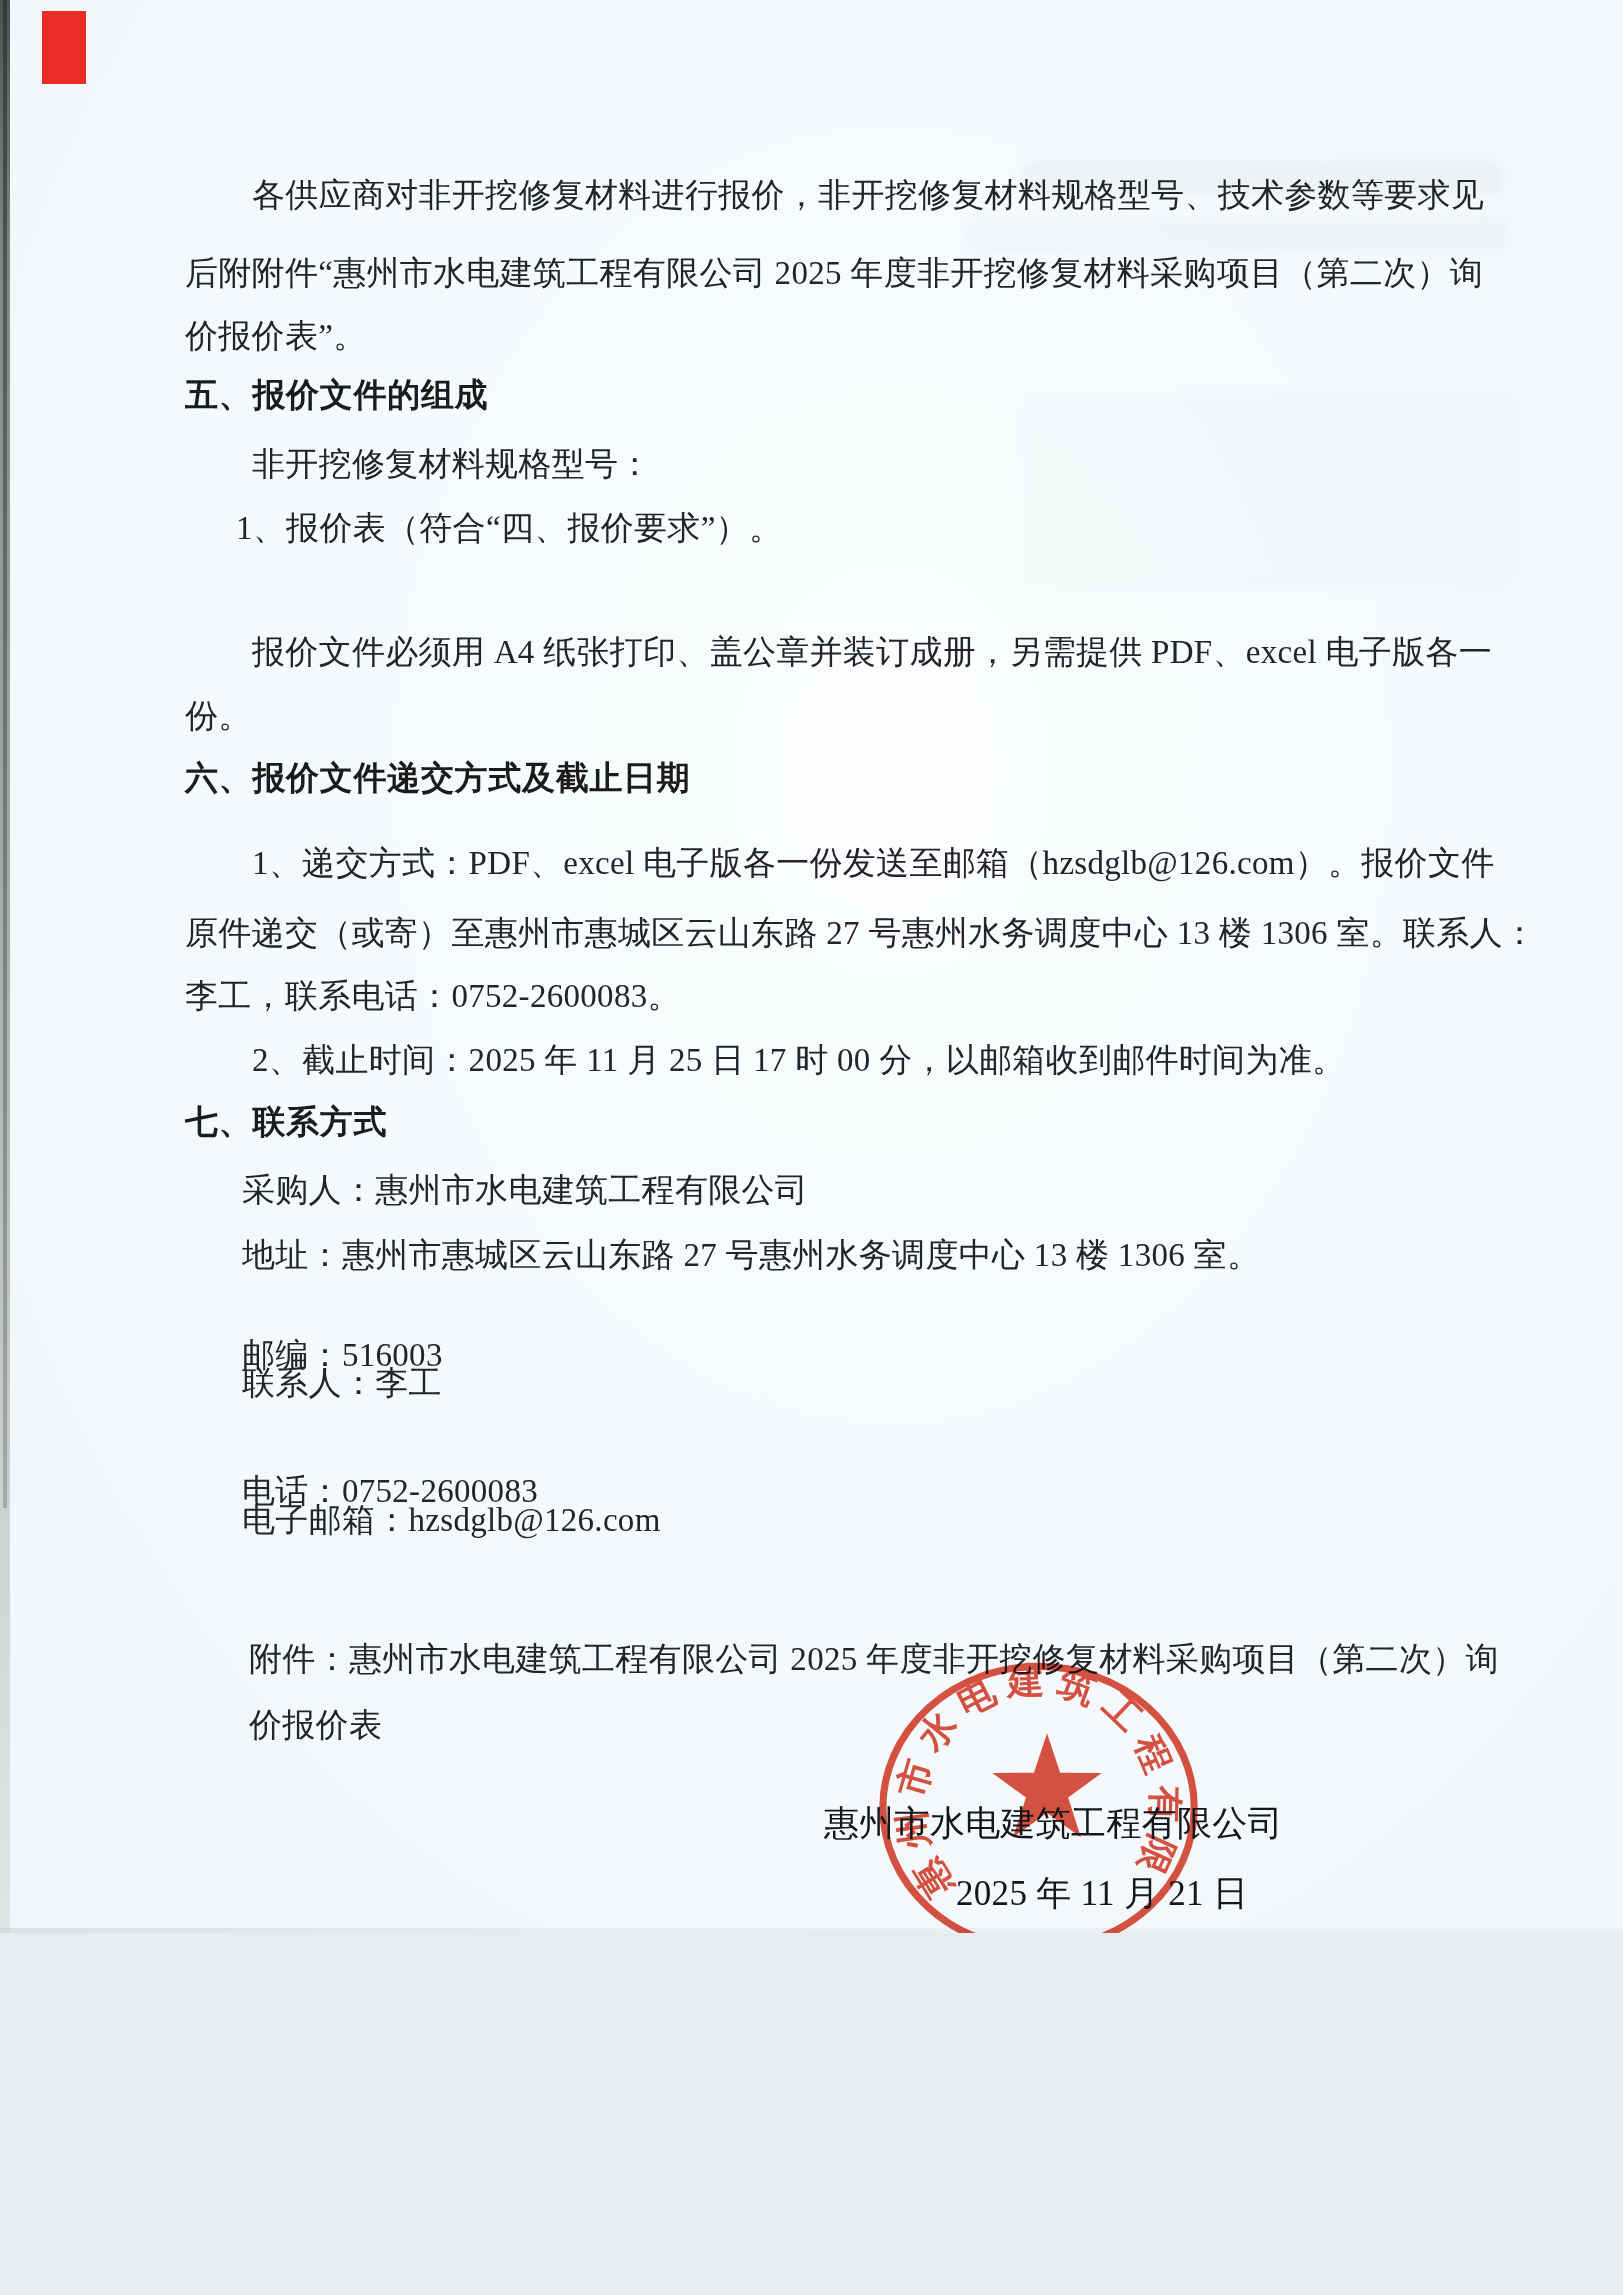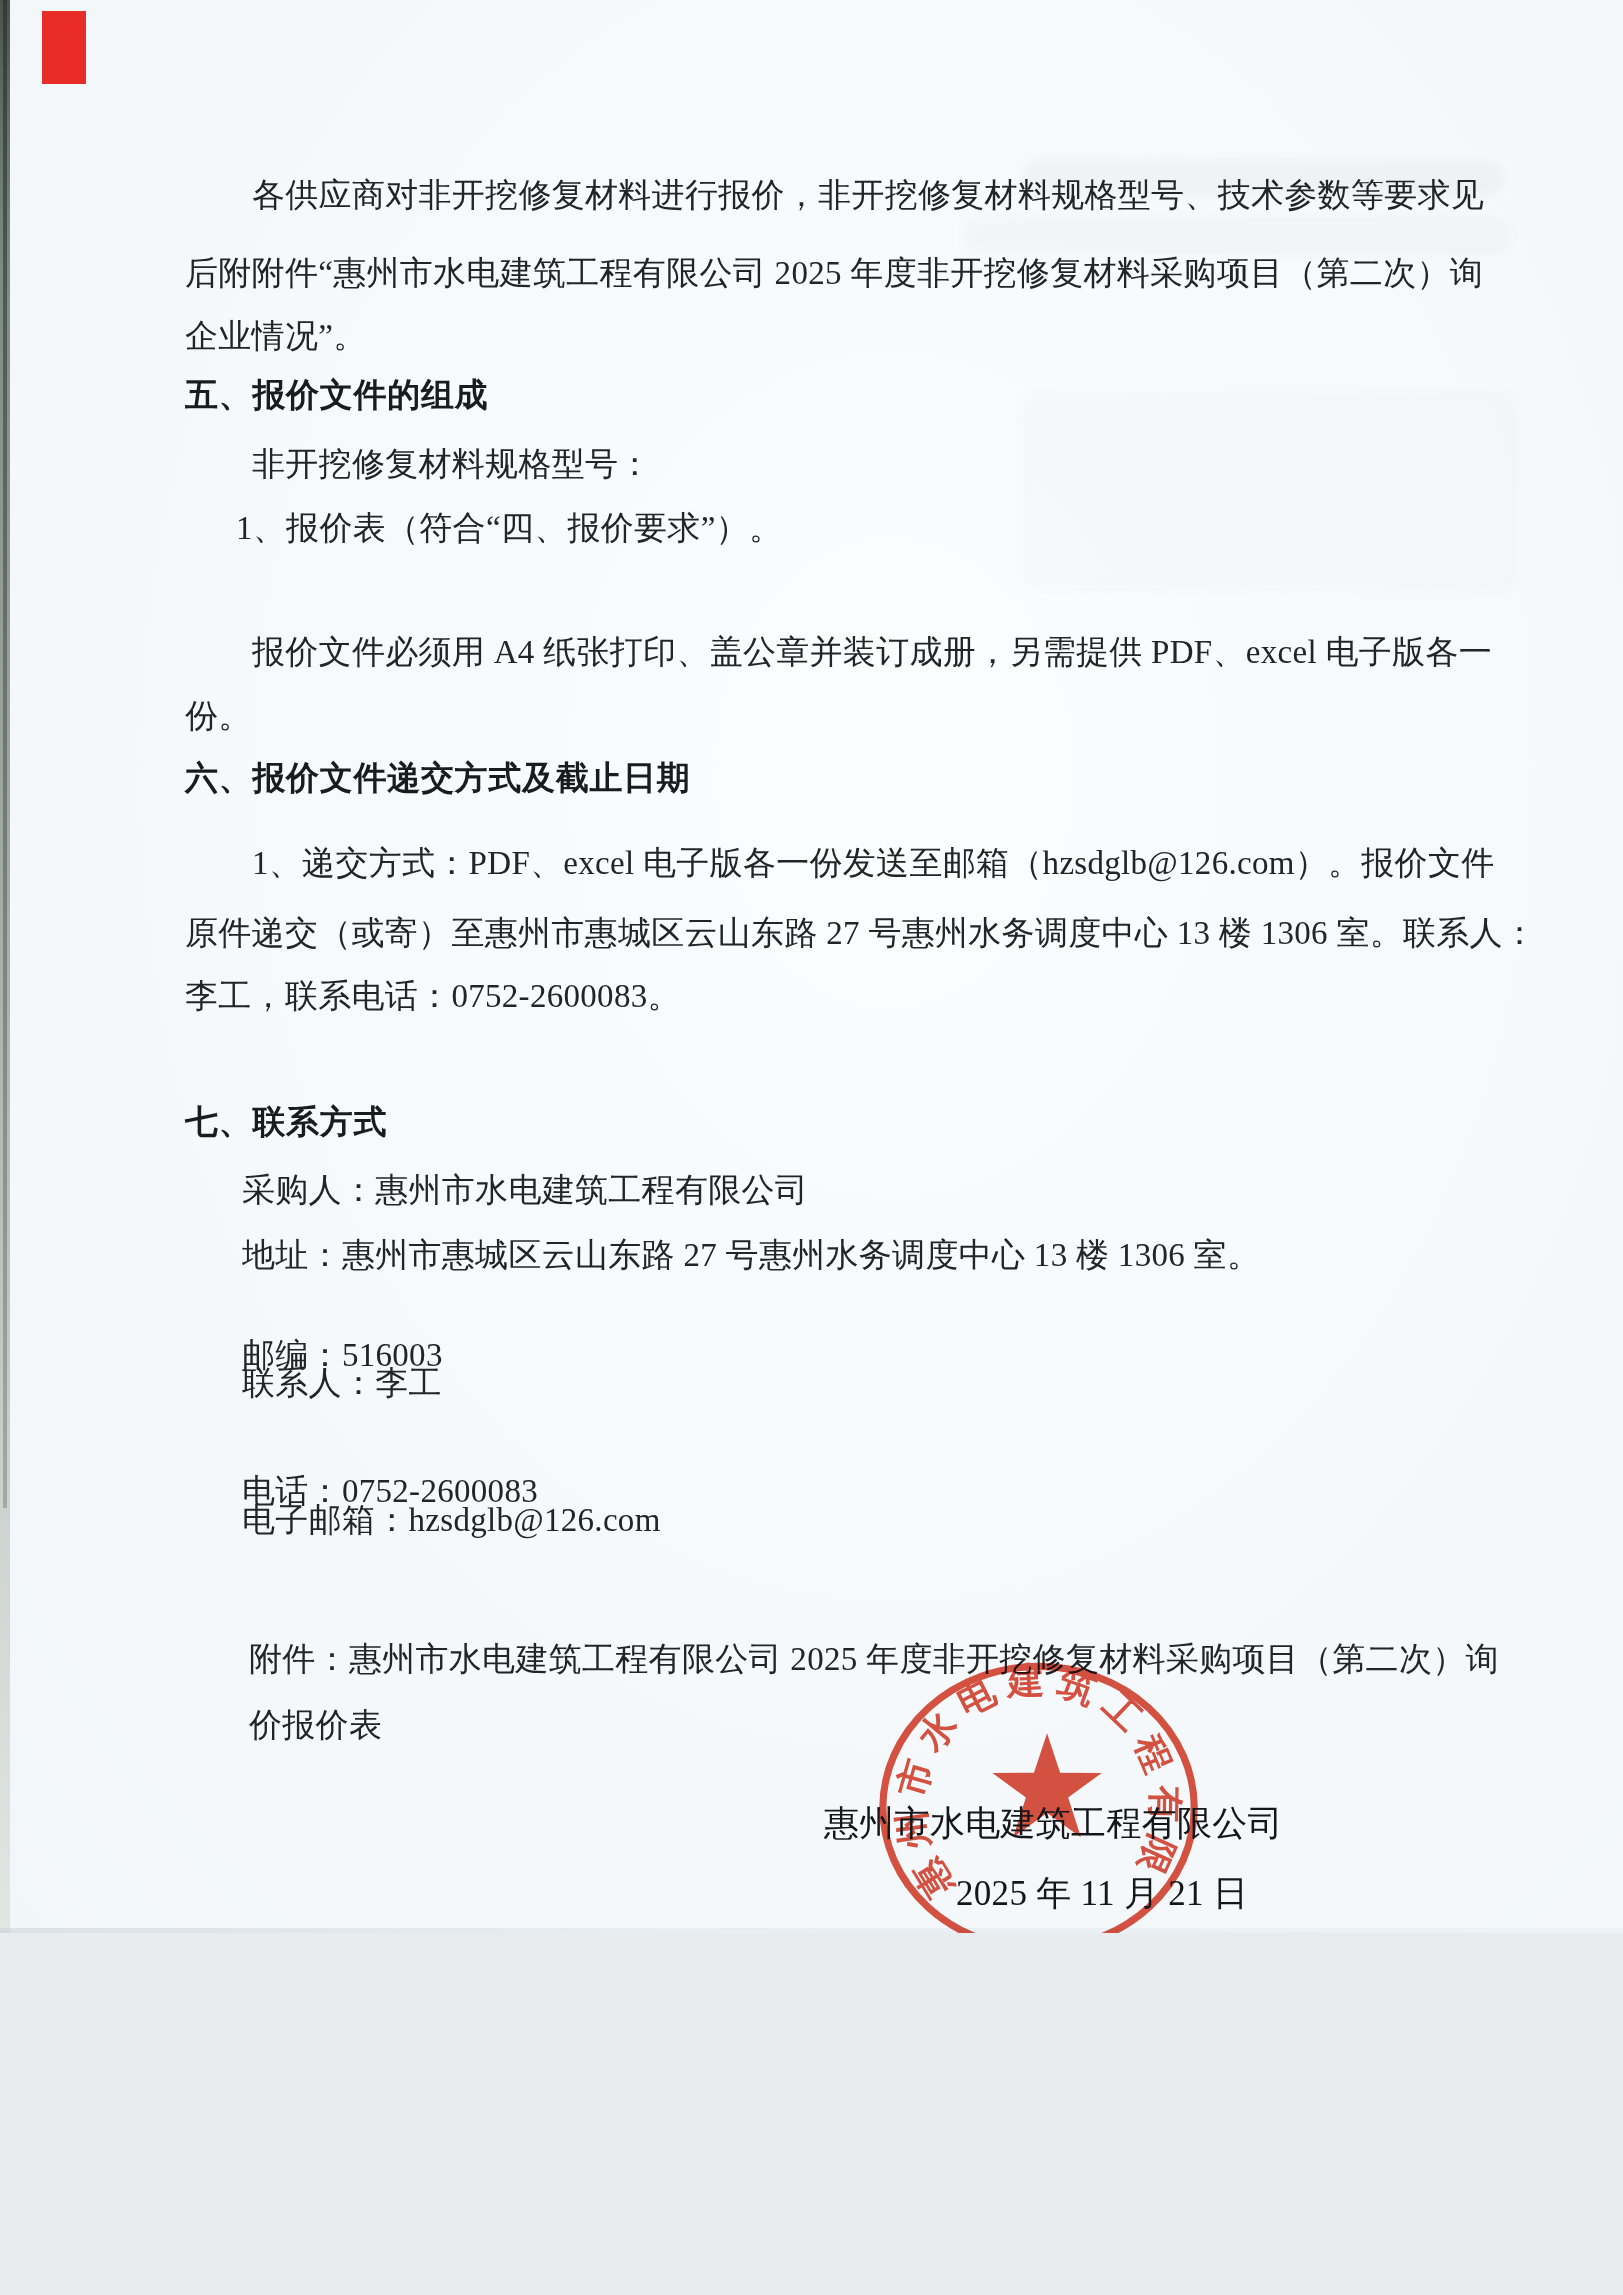--- a/index.html
+++ b/index.html
@@ -74,30 +74,31 @@
   <div class="scan-edge-core"></div>
   <div class="bottom-edge"></div>
   <div class="red-mark"></div>
 
   <div class="ghost" style="left:1021px;top:160px;width:484px;height:36px;"></div>
   <div class="ghost" style="left:962px;top:216px;width:550px;height:39px;opacity:.7;"></div>
   <div class="ghost" style="left:1021px;top:393px;width:497px;height:196px;opacity:.5;"></div>
 
   <div class="ln" style="top:175px;left:252px;">各供应商对非开挖修复材料进行报价，非开挖修复材料规格型号、技术参数等要求见</div>
   <div class="ln" style="top:253px;left:185px;">后附附件“惠州市水电建筑工程有限公司 2025 年度非开挖修复材料采购项目（第二次）询</div>
-  <div class="ln" style="top:316px;left:185px;">企业情况”。</div>
+  <div class="ln" style="top:316px;left:185px;">价报价表”。</div>
   <div class="ln h" style="top:375px;left:185px;">五、报价文件的组成</div>
   <div class="ln" style="top:444px;left:252px;">非开挖修复材料规格型号：</div>
   <div class="ln" style="top:508px;left:236px;">1、报价表（符合“四、报价要求”）。</div>
   <div class="ln" style="top:632px;left:252px;">报价文件必须用 A4 纸张打印、盖公章并装订成册，另需提供 PDF、excel 电子版各一</div>
   <div class="ln" style="top:696px;left:185px;">份。</div>
   <div class="ln h" style="top:758px;left:185px;">六、报价文件递交方式及截止日期</div>
   <div class="ln" style="top:843px;left:252px;">1、递交方式：PDF、excel 电子版各一份发送至邮箱（hzsdglb@126.com）。报价文件</div>
   <div class="ln" style="top:913px;left:185px;">原件递交（或寄）至惠州市惠城区云山东路 27 号惠州水务调度中心 13 楼 1306 室。联系人：</div>
   <div class="ln" style="top:976px;left:185px;">李工，联系电话：0752-2600083。</div>
+  <div class="ln" style="top:1040px;left:252px;">2、截止时间：2025 年 11 月 25 日 17 时 00 分，以邮箱收到邮件时间为准。</div>
   <div class="ln h" style="top:1102px;left:185px;">七、联系方式</div>
   <div class="ln" style="top:1170px;left:242px;">采购人：惠州市水电建筑工程有限公司</div>
   <div class="ln" style="top:1235px;left:242px;">地址：惠州市惠城区云山东路 27 号惠州水务调度中心 13 楼 1306 室。</div>
   <div class="ln" style="top:1299px;left:242px;margin-top:36px;">邮编：516003</div>
   <div class="ln" style="top:1363px;left:242px;">联系人：李工</div>
   <div class="ln" style="top:1427px;left:242px;margin-top:44px;">电话：0752-2600083</div>
   <div class="ln" style="top:1500px;left:242px;">电子邮箱：hzsdglb@126.com</div>
   <div class="ln" style="top:1639px;left:249px;">附件：惠州市水电建筑工程有限公司 2025 年度非开挖修复材料采购项目（第二次）询</div>
   <div class="ln" style="top:1705px;left:249px;">价报价表</div>
 

